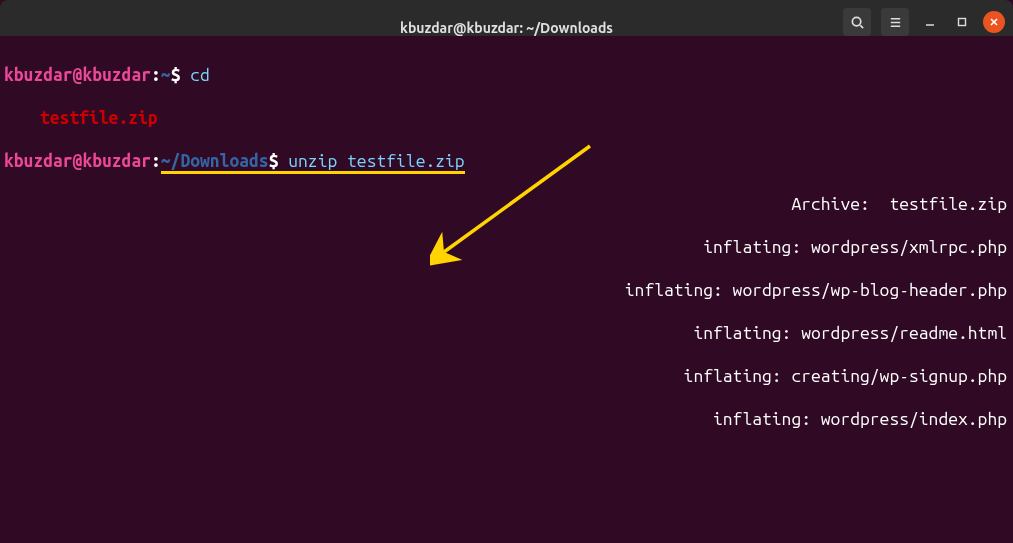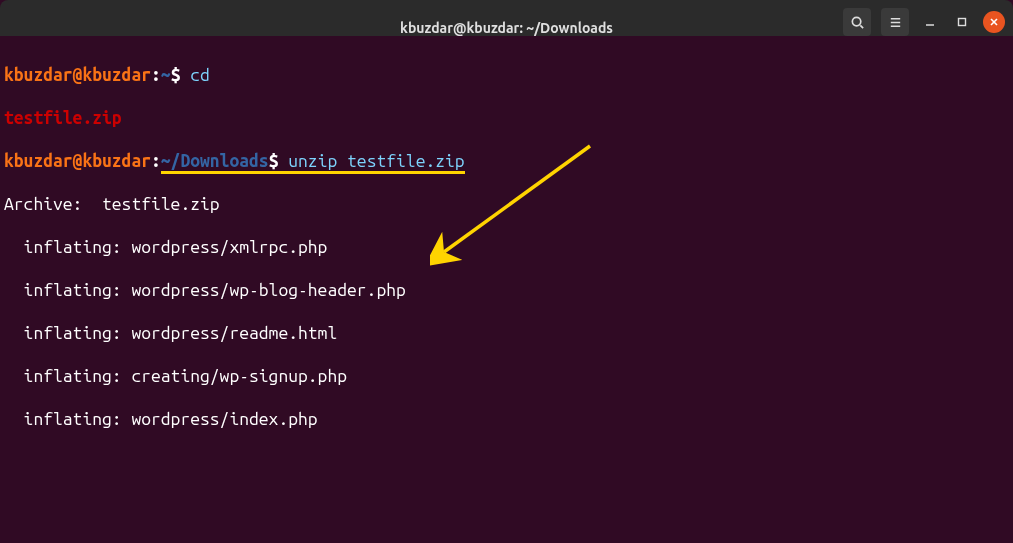--- a/index.html
+++ b/index.html
@@ -60,27 +60,27 @@
       background: #e95420;
       border-radius: 50%;
     }
     .win-btn svg { width: 10px; height: 10px; }
     .terminal {
       padding: 6px 6px 0 4px;
       line-height: 1.23;
       white-space: pre;
       position: relative;
     }
-    .user { color: #f97316; font-weight: bold; }
+    .user { color: #ec4899; font-weight: bold; }
     .colon { color: #ffffff; font-weight: bold; }
     .path { color: #3465a4; font-weight: bold; }
     .dollar { color: #ffffff; font-weight: bold; }
     .cmd { color: #7dd3fc; }
-    .red-file { color: #cc0000; font-weight: bold; }
-    .out { color: #ffffff; }
+    .red-file { color: #cc0000; font-weight: bold; margin-left: 36px; }
+    .out { color: #ffffff; text-align: right; }
     .uline-y {
       border-bottom: 3px solid #ffd400;
       padding-bottom: 1px;
     }
     .arrow {
       position: absolute;
       pointer-events: none;
     }
   </style>
 </head>

